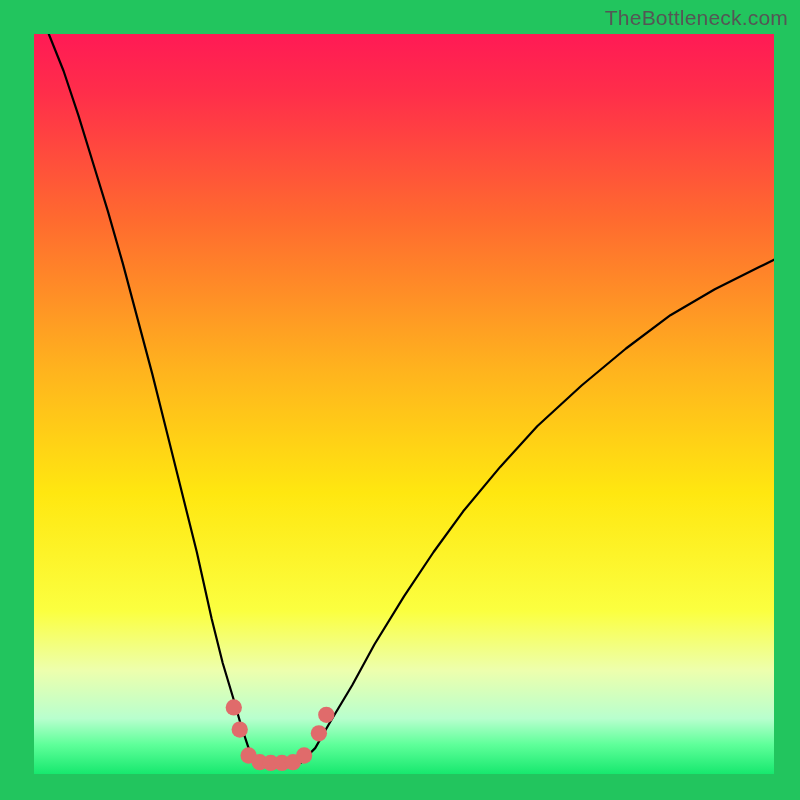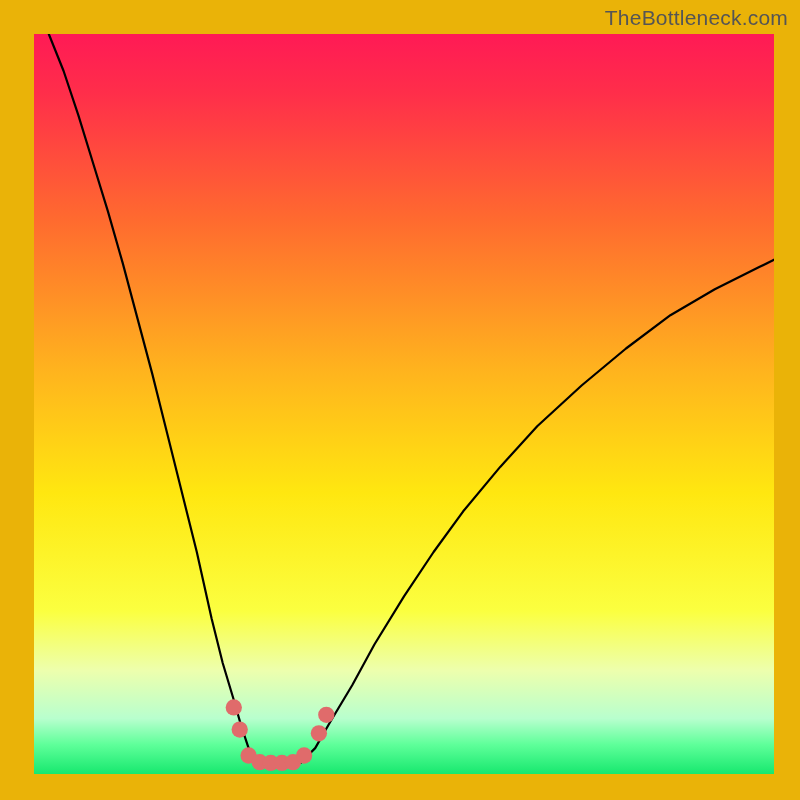--- a/index.html
+++ b/index.html
@@ -10,21 +10,21 @@
     overflow: hidden;
     background: #000;
     font-family: Arial, Helvetica, sans-serif;
   }
   .frame {
     position: absolute;
     left: 0;
     top: 0;
     width: 800px;
     height: 800px;
-    background: #eab308;
+    background: #22c55e;
   }
   .plot-area {
     position: absolute;
     left: 34px;
     top: 34px;
     width: 740px;
     height: 740px;
     overflow: hidden;
   }
   .attribution {

